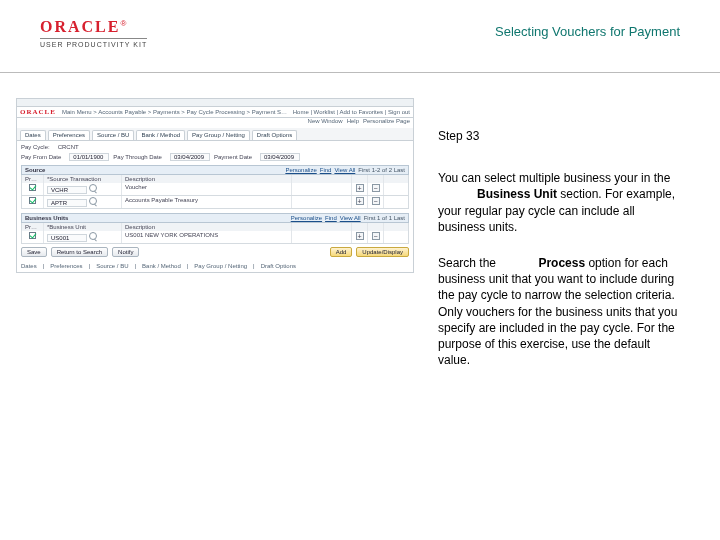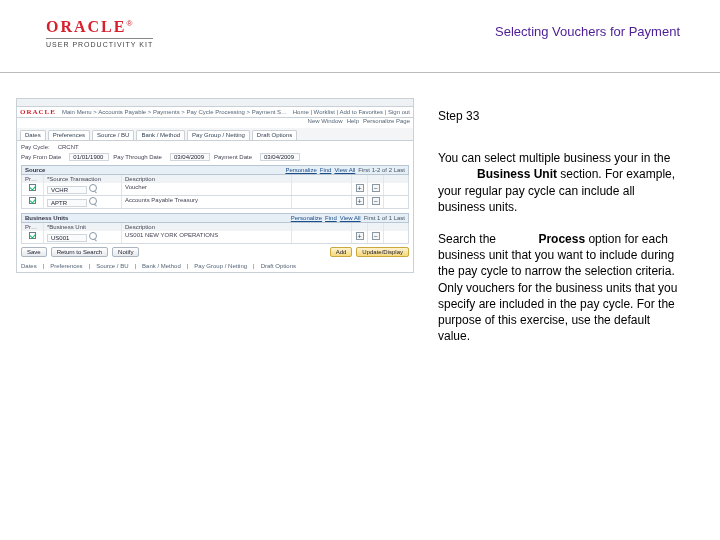--- a/index.html
+++ b/index.html
@@ -1,34 +1,34 @@
 <!DOCTYPE html>
 <html><head>
 <meta charset="utf-8">
 <style>
   * { box-sizing: border-box; margin: 0; padding: 0; }
   html, body { width: 720px; height: 540px; font-family: Arial, Helvetica, sans-serif; background: #fff; color: #000; }
   .page { width: 720px; height: 540px; position: relative; }
 
   
-  .hdr { position: absolute; left: 40px; top: 18px; right: 40px; height: 42px; margin-left: 6px; }
+  .hdr { position: absolute; left: 40px; top: 18px; right: 40px; height: 42px; }
   .brand { float: left; }
   .brand .oracle { font-family: Georgia, "Times New Roman", serif; font-weight: 700; letter-spacing: 2px; font-size: 16px; color: #d7202e; }
   .brand .reg { font-size: 8px; vertical-align: super; color: #d7202e; }
   .brand .upk { font-size: 7px; letter-spacing: 1px; color: #444; border-top: 1px solid #888; margin-top: 2px; padding-top: 2px; }
-  .title { float: right; font-size: 13px; color: #4c1d95; margin-top: 6px; text-align: right; }
+  .title { float: right; font-size: 13px; color: #0f766e; margin-top: 6px; text-align: right; }
   .hdr-rule { position: absolute; left: 0; right: 0; top: 72px; border-top: 1px solid #bbb; }
 
   
   .cols { position: absolute; left: 0; right: 34px; top: 88px; bottom: 14px; display: flex; }
   .left { width: 420px; padding: 10px 6px 0 16px; }
   .right { flex: 1; padding: 20px 6px 0 18px; font-size: 12px; line-height: 1.35; }
 
   .right .step { margin-bottom: 26px; }
-  .right p { margin-bottom: 16px; }
+  .right p { margin-bottom: 16px; margin-top: 20px; }
   .right strong { font-weight: 700; padding-left: 39px; }
 
   
   .app { width: 398px; font-size: 6px; color: #445; }
   .app .topbar { background: #eef2f5; height: 8px; border: 1px solid #c9d0d6; border-bottom: none; }
   .app .navbar { display: flex; align-items: center; background: #fff; border: 1px solid #c9d0d6; height: 12px; padding: 0 3px; }
   .app .navbar .oracle-mini { font-family: Georgia, serif; font-weight: 700; color: #d7202e; font-size: 7px; letter-spacing: 1px; margin-right: 6px; }
   .app .navbar .crumbs { color: #567; flex: 1; white-space: nowrap; overflow: hidden; text-overflow: ellipsis; }
   .app .navbar .links { color: #567; margin-left: 4px; }
   .app .subnav { display: flex; justify-content: flex-end; gap: 4px; background: #fff; border-left: 1px solid #c9d0d6; border-right: 1px solid #c9d0d6; height: 10px; padding: 0 3px; color: #567; }

